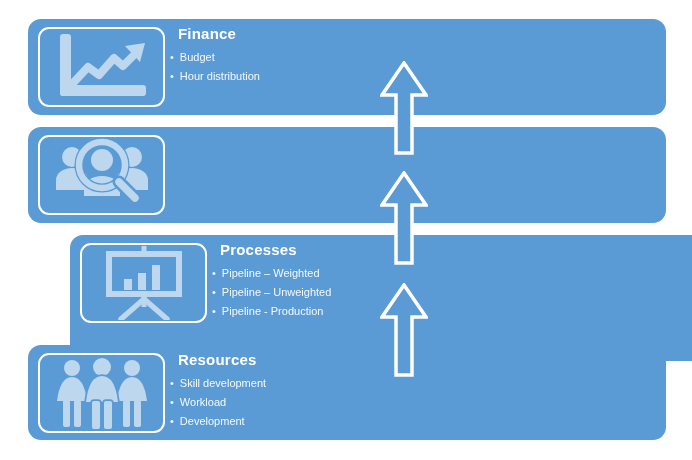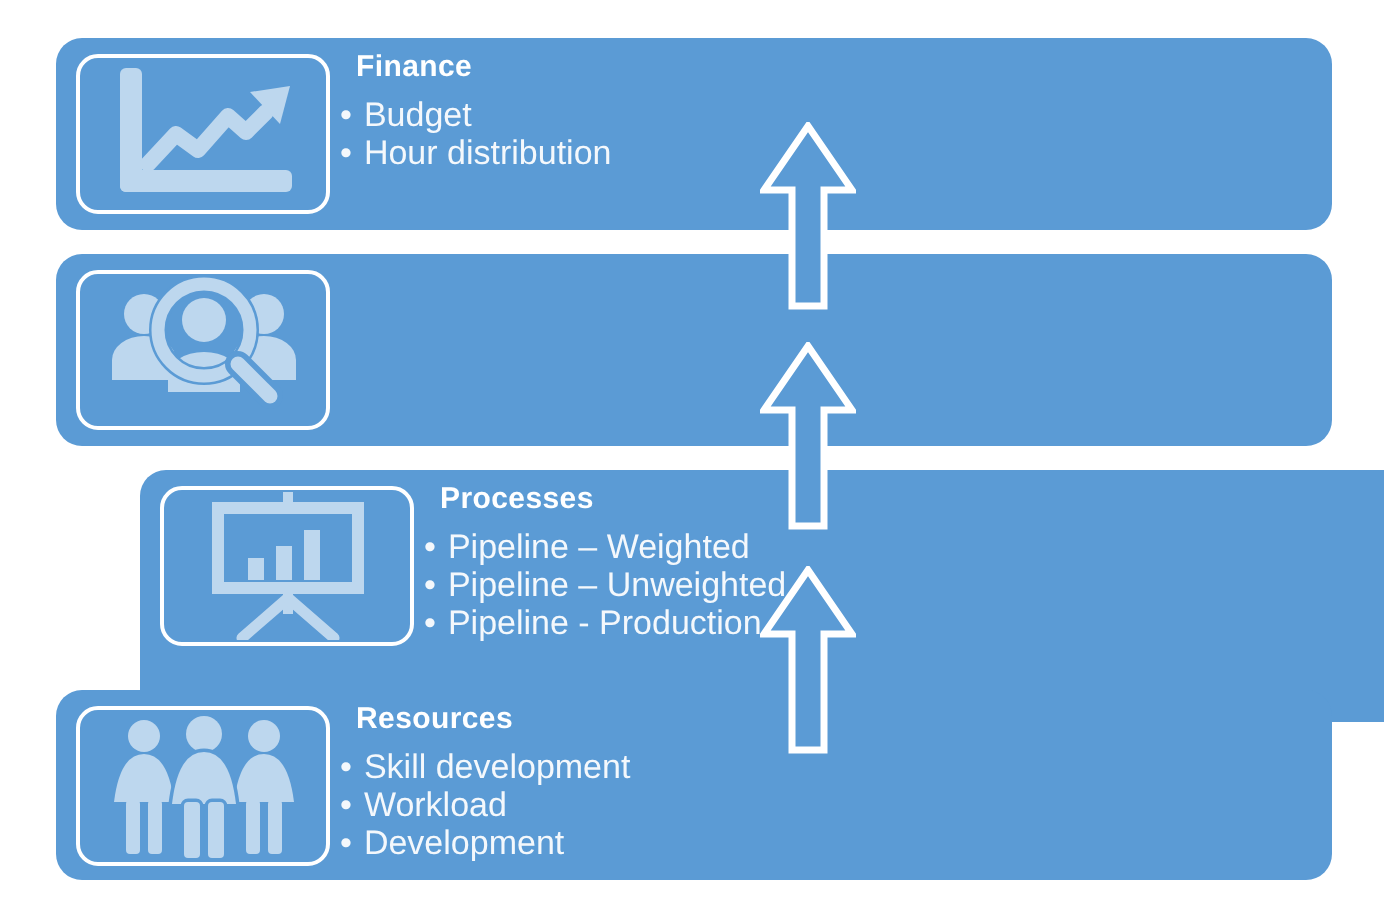--- a/index.html
+++ b/index.html
@@ -14,21 +14,21 @@
   .band-3 { top:345px; height:95px; }
 
   .iconbox { position:absolute; left:10px; top:8px; width:127px; height:80px;
              border:2.5px solid #ffffff; border-radius:11px;
              display:flex; align-items:center; justify-content:center; }
   .iconbox svg { display:block; }
   .ic { fill:#bdd7ee; }
 
   .content { position:absolute; left:142px; top:6px; right:8px; color:#ffffff; }
   .title { font-size:15px; line-height:18px; font-weight:bold; margin-left:8px; letter-spacing:0.2px; }
-  .items { list-style:none; margin-top:5px; font-size:17px; line-height:19px; color:#f4f8fc; }
+  .items { list-style:none; margin-top:5px; font-size:11px; line-height:19px; color:#f4f8fc; }
   .items li::before { content:"•"; margin-right:6px; }
 
   .arrow { position:absolute; left:380px; width:48px; height:94px; z-index:5; }
   .arrow-0 { top:61px; }
   .arrow-1 { top:171px; }
   .arrow-2 { top:283px; }
   .arrow svg { display:block; }
 </style>
 </head>
 <body>

